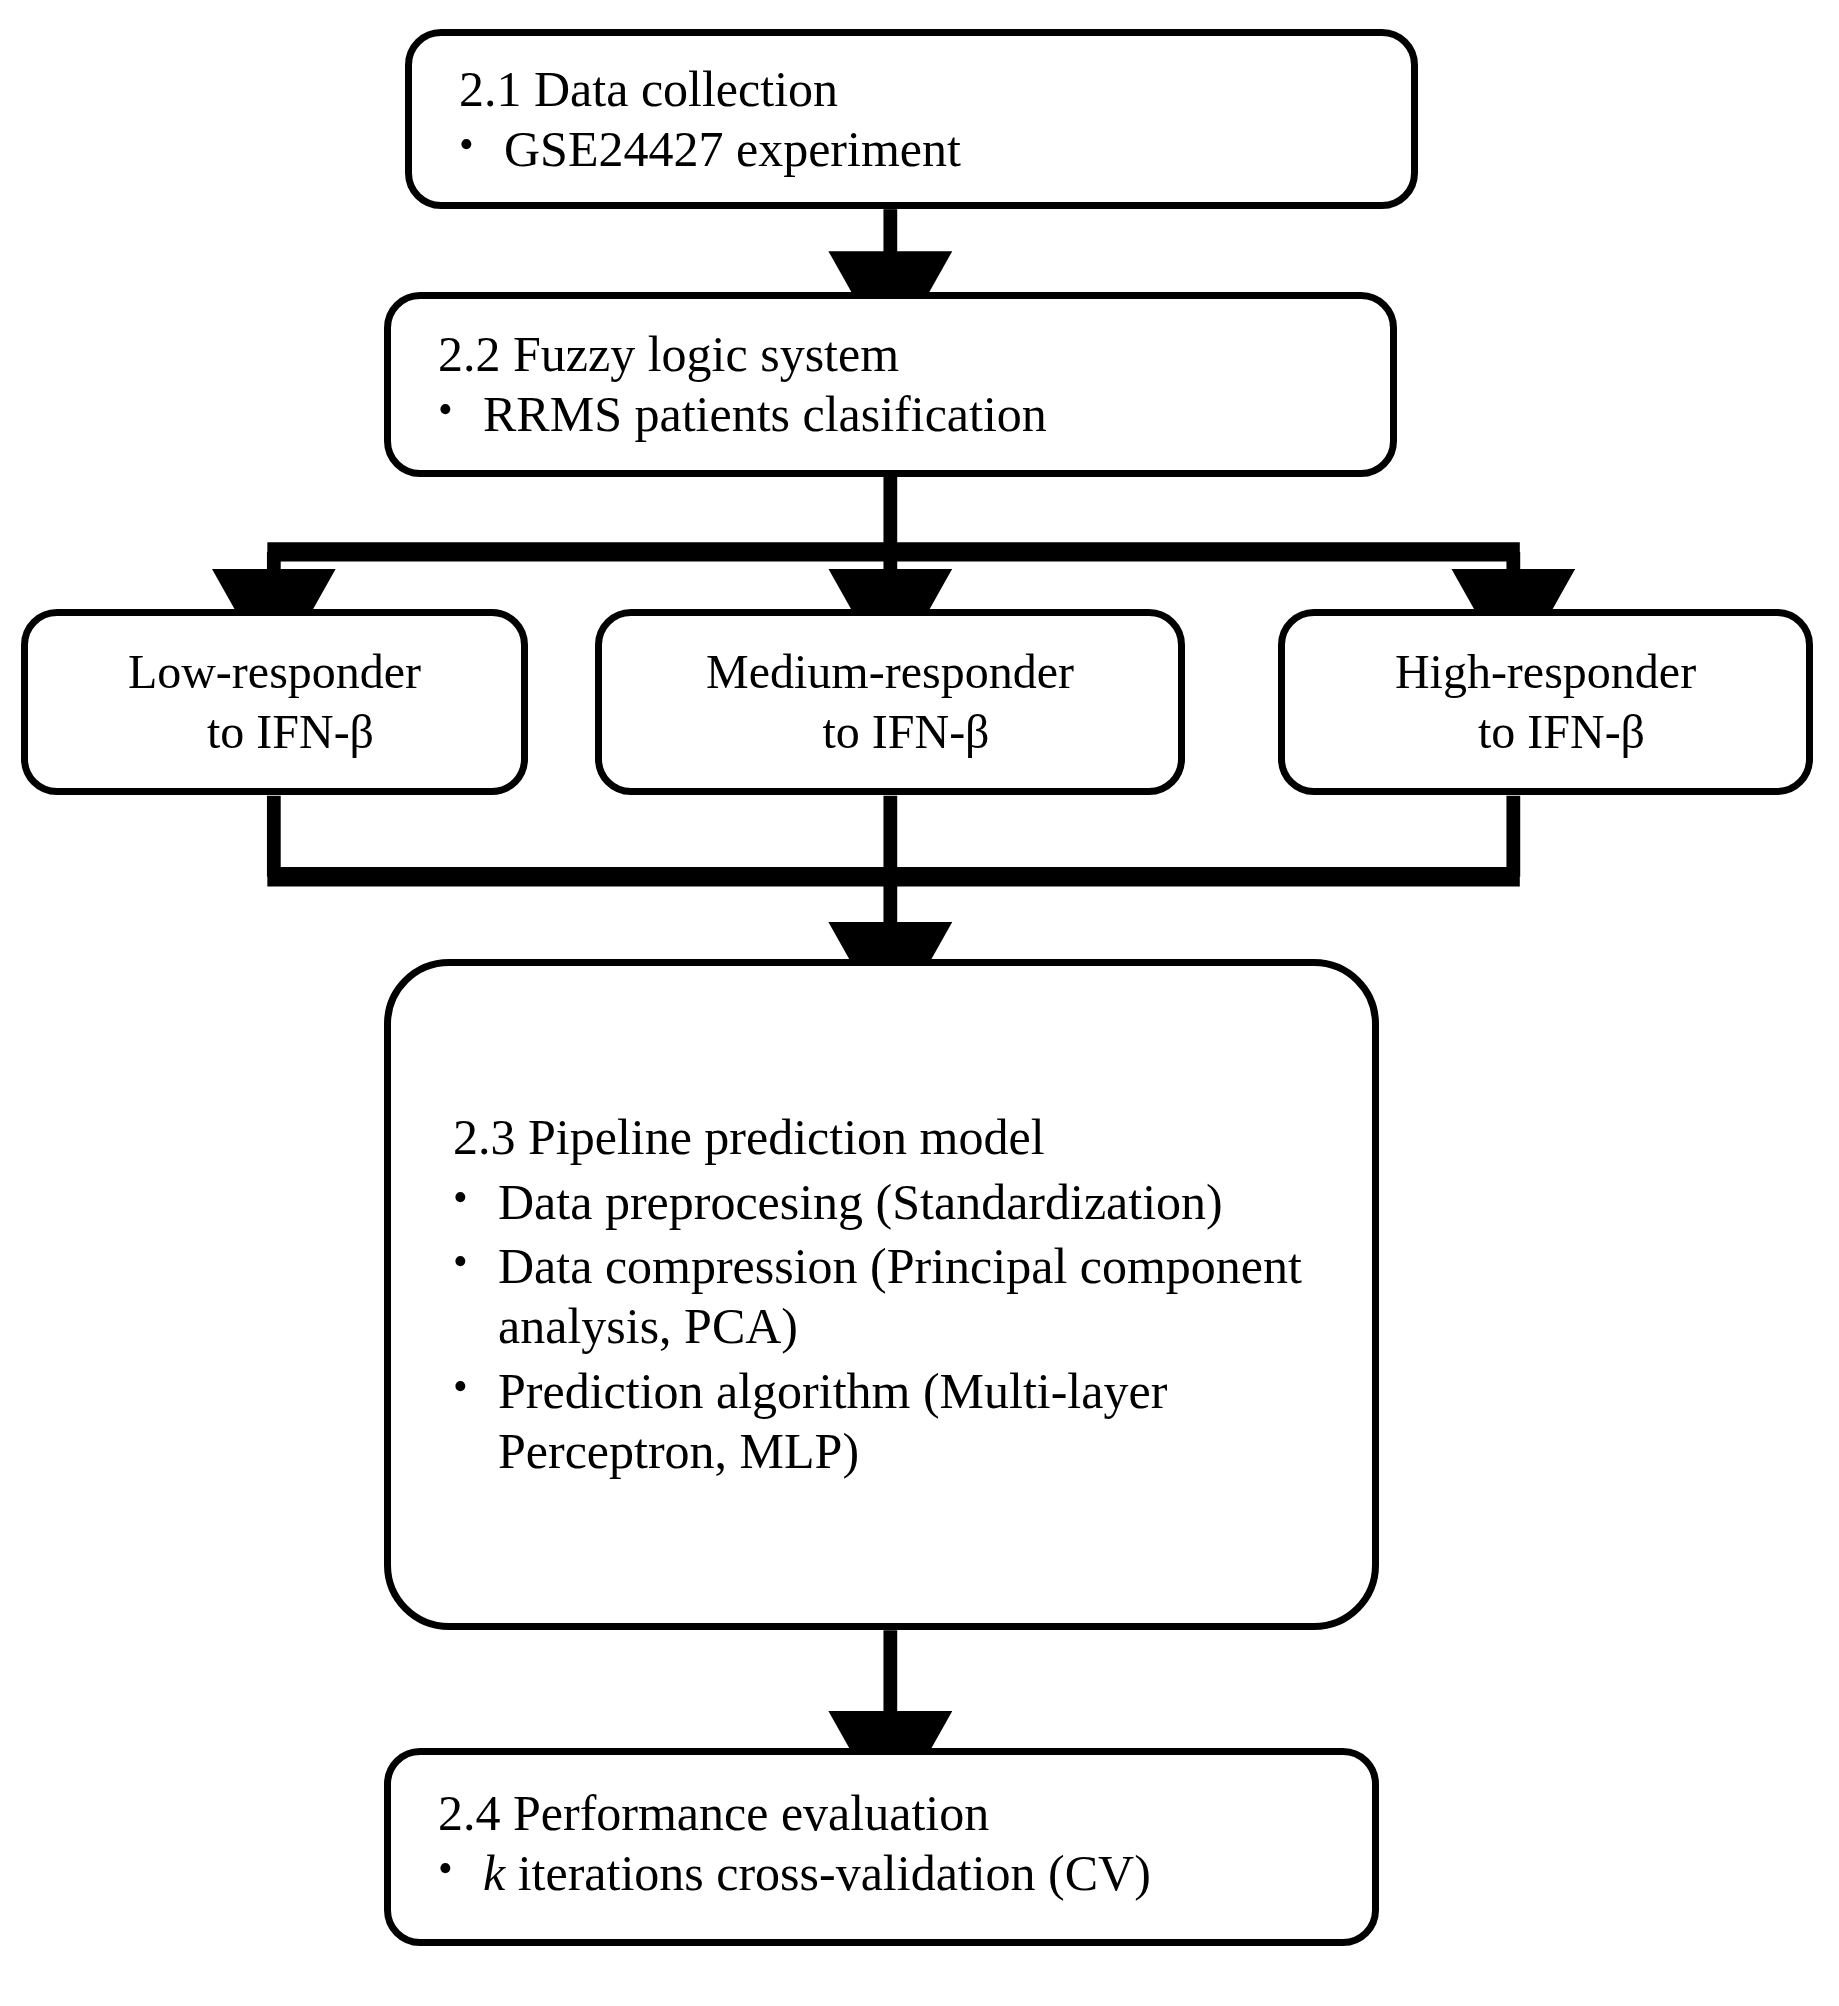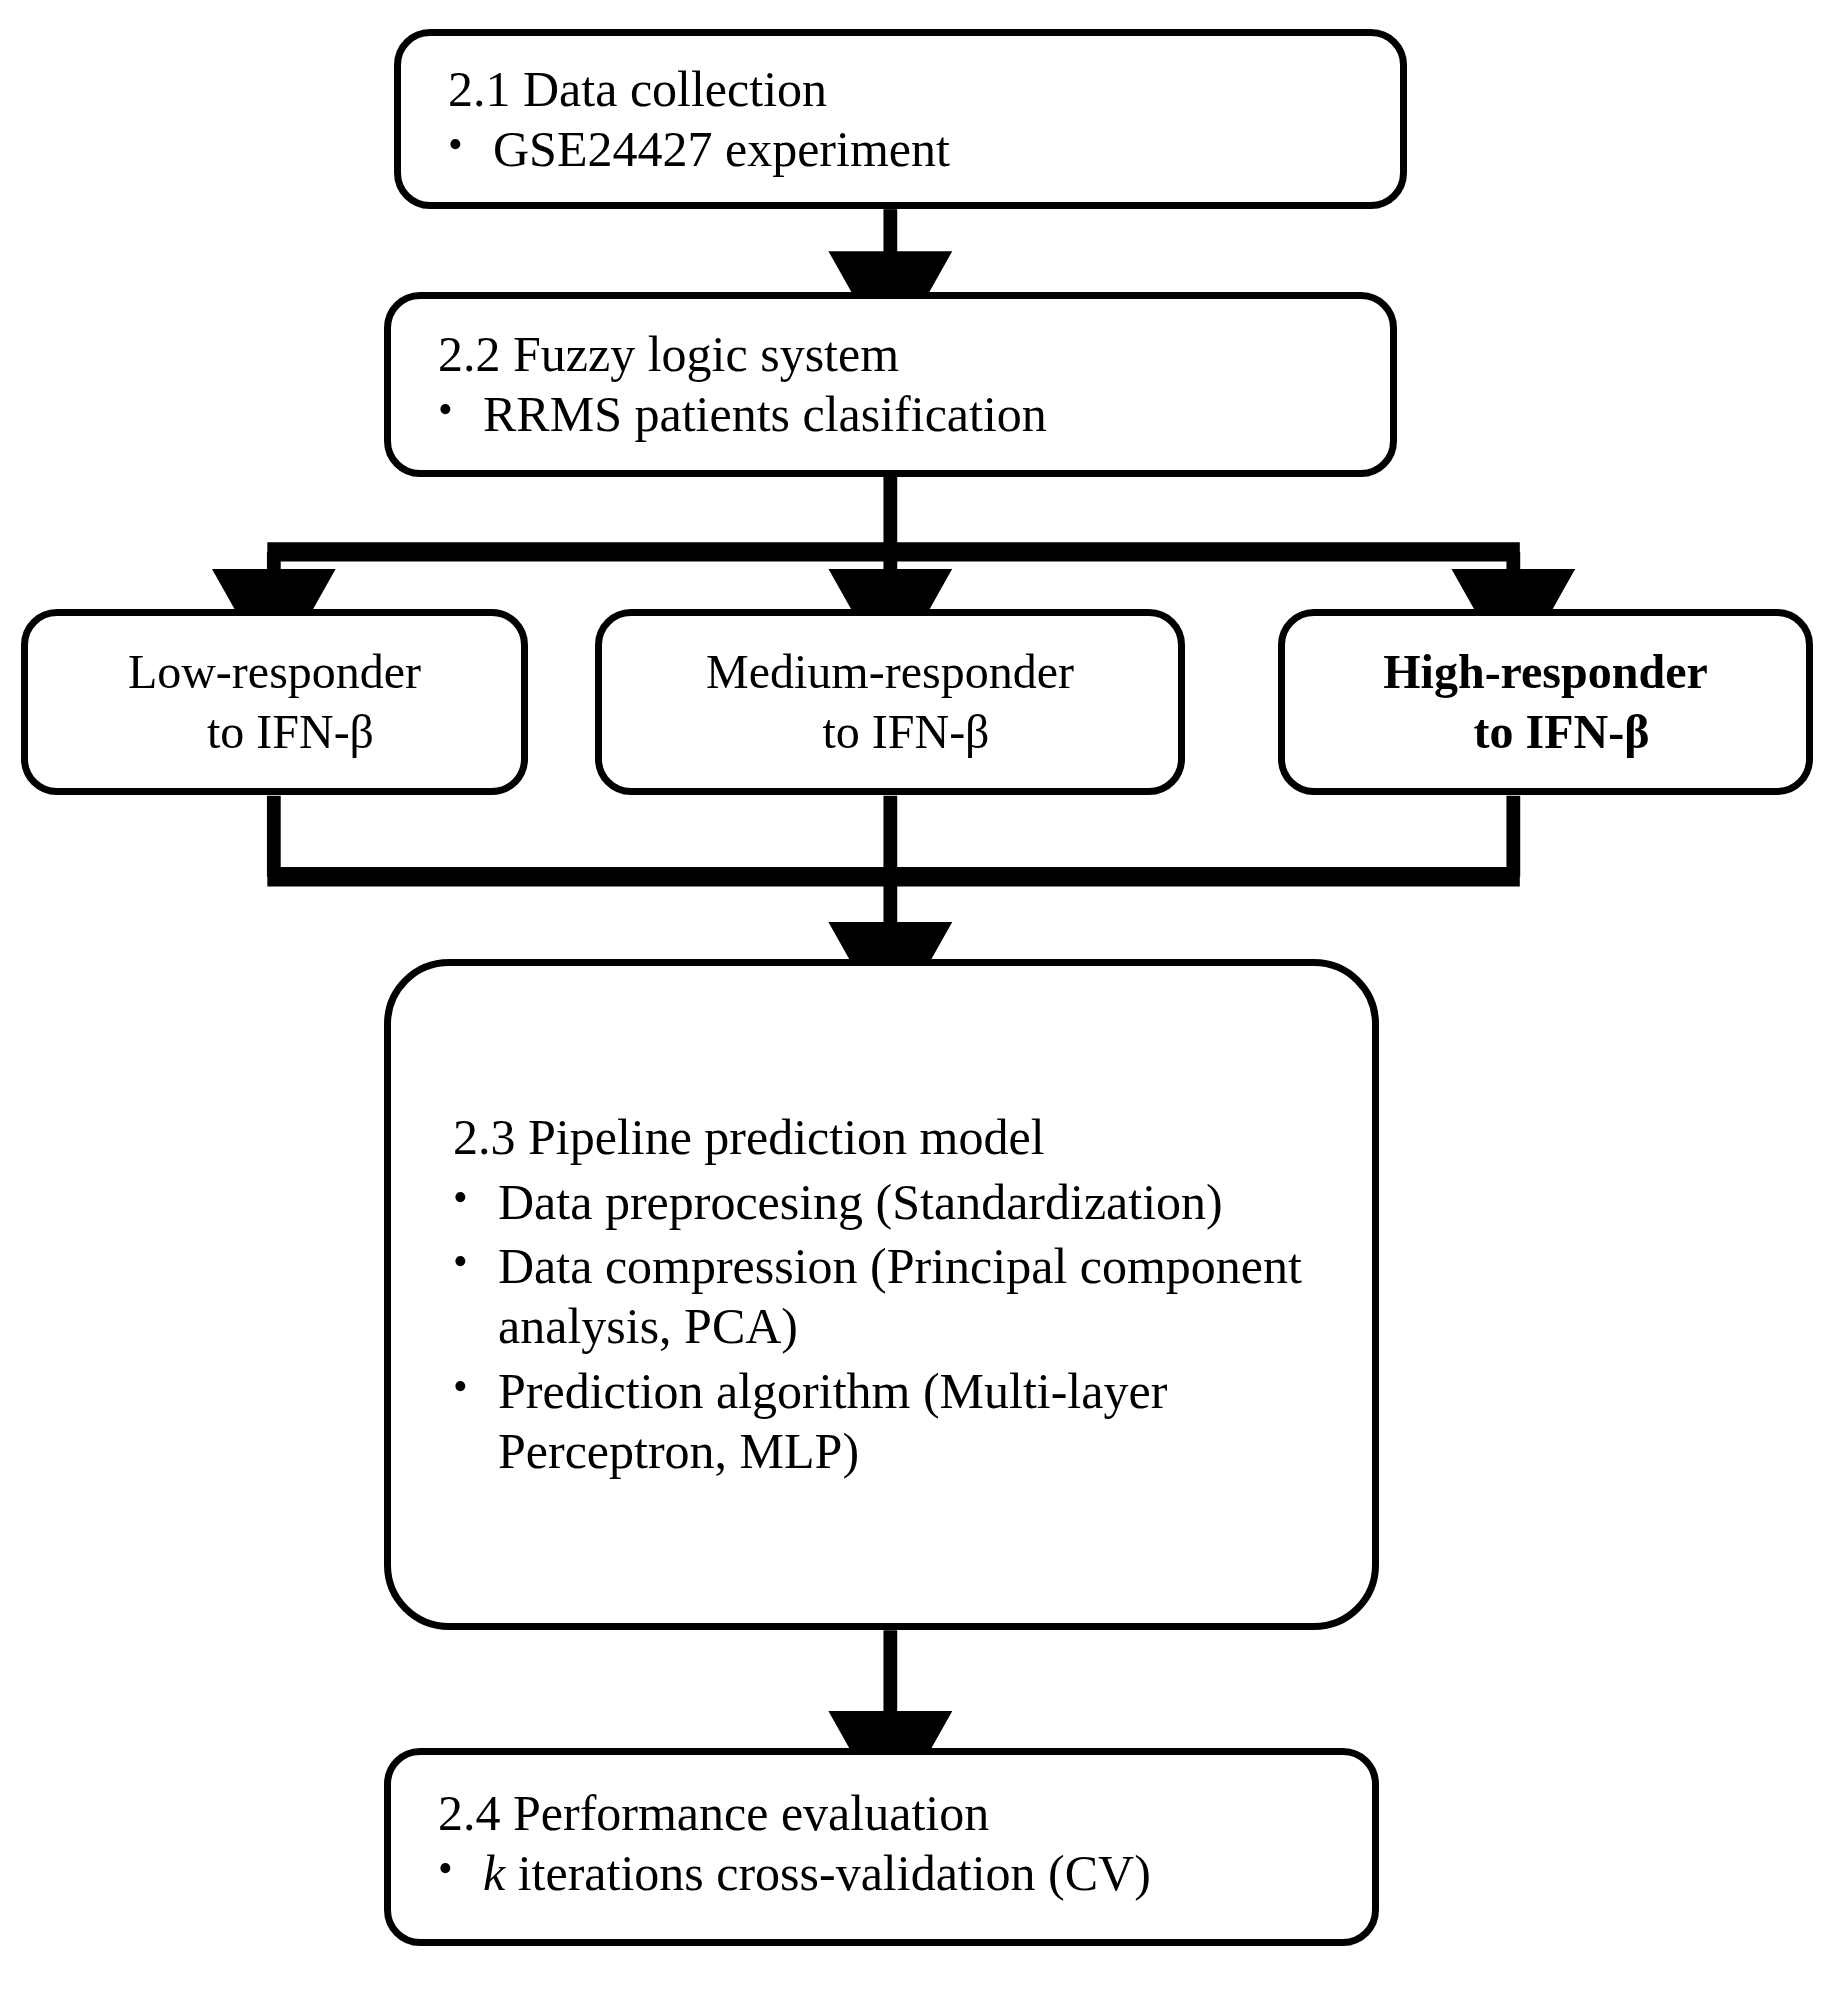--- a/index.html
+++ b/index.html
@@ -69,25 +69,25 @@
 
   
   .resp-text {
     text-align: center;
     font-size: 48px;
     line-height: 1.25;
   }
   .resp-text .l2 { display: block; padding-left: 32px; }
 
   
-  #node-data-collection   { left: 394px;  top: 29px;   width: 1013px; height: 180px; }
+  #node-data-collection   { left: 405px;  top: 29px;   width: 1013px; height: 180px; }
   #node-fuzzy-logic       { left: 384px;  top: 292px;  width: 1013px; height: 185px; }
   #node-low-responder     { left: 21px;   top: 609px;  width: 507px;  height: 186px; }
   #node-medium-responder  { left: 595px;  top: 609px;  width: 590px;  height: 186px; }
-  #node-high-responder    { left: 1278px; top: 609px;  width: 535px;  height: 186px; font-weight: bold; }
+  #node-high-responder    { left: 1278px; top: 609px;  width: 535px;  height: 186px; }
   #node-pipeline-model    { left: 384px;  top: 959px; width: 995px; height: 671px; border-radius: 65px; }
   #node-performance-eval  { left: 384px;  top: 1748px; width: 995px; height: 198px; }
 
   #node-data-collection .node-inner   { padding: 0 0 0 47px; }
   #node-fuzzy-logic .node-inner       { padding: 0 0 0 47px; }
   #node-pipeline-model .node-inner    { padding: 0 45px 0 62px; justify-content: center; }
   #node-performance-eval .node-inner  { padding: 0 0 8px 47px; }
 
   #node-pipeline-model .bullet-item { margin-top: 4.9px; }
 </style>

